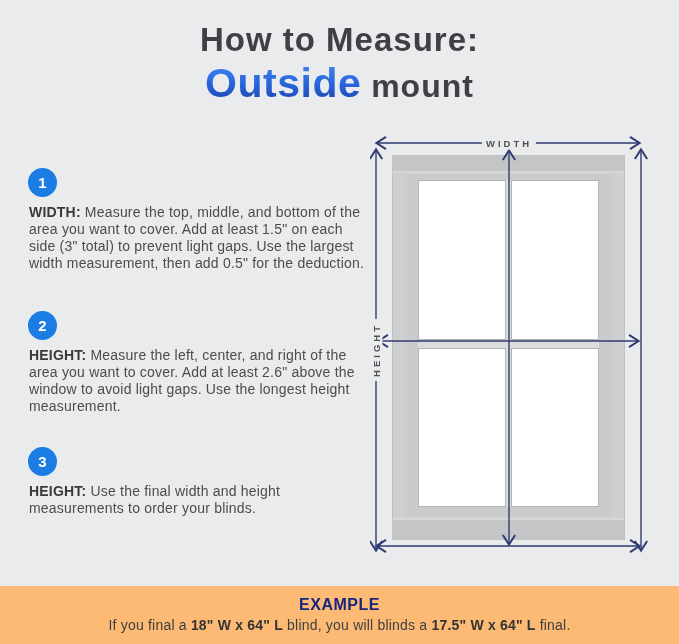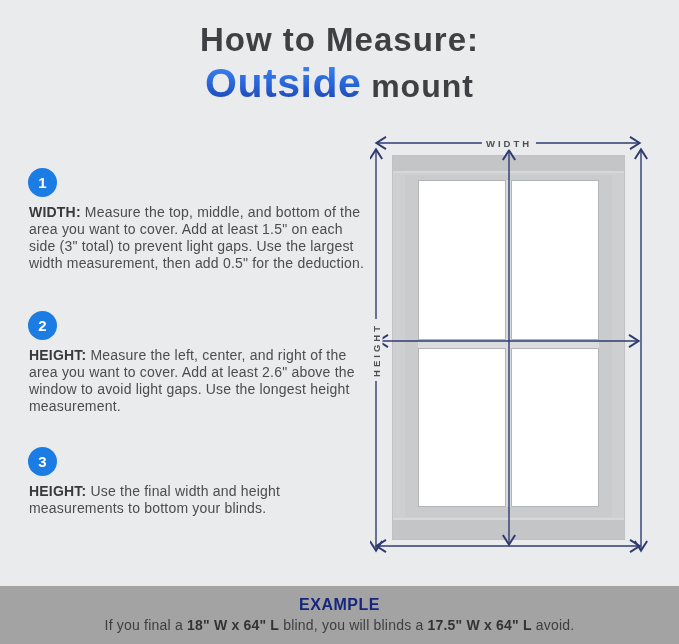--- a/index.html
+++ b/index.html
@@ -64,21 +64,21 @@
     position:absolute; background:#eaebed; padding:1px 4px;
     font-size:9.5px; font-weight:700; letter-spacing:3px; color:#4e4f53;
     white-space:nowrap;
   }
   .width-label  { left:139px; top:9px;  transform:translate(-50%,-50%); }
   .height-label { left:6px;  top:216px; transform:translate(-50%,-50%) rotate(-90deg); }
 
   
   .example-section {
     position:absolute; left:0; right:0; top:586px; height:58px;
-    background:#a3a3a3; text-align:center;
+    background:#fdba74; text-align:center;
   }
   .example-heading { margin-top:10px; font-size:16px; font-weight:800; letter-spacing:0.5px; color:#16267d; }
   .example-line { margin-top:3px; font-size:14px; letter-spacing:0.2px; color:#3d3e40; }
   .example-line b { font-weight:700; color:#333335; }
 </style>
 </head>
 <body>
 
 <div class="page">
 
@@ -102,21 +102,21 @@
     <div class="step-text">
       <span class="step-label">HEIGHT:</span>
       <span>Measure the left, center, and right of the area you want to cover. Add at least 2.6" above the window to avoid light gaps. Use the longest height measurement.</span>
     </div>
   </div>
 
   <div class="step step-3">
     <div class="step-badge">3</div>
     <div class="step-text">
       <span class="step-label">HEIGHT:</span>
-      <span>Use the final width and height measurements to bottom your blinds.</span>
+      <span>Use the final width and height measurements to order your blinds.</span>
     </div>
   </div>
 
   <div class="diagram">
 
     <div class="win-casing">
       <div class="win-band-top"></div>
       <div class="win-band-bottom"></div>
       <div class="win-sash">
         <div class="win-panes">
@@ -144,17 +144,17 @@
       </g>
     </svg>
 
     <div class="measure-label width-label">WIDTH</div>
     <div class="measure-label height-label">HEIGHT</div>
   </div>
 
   <div class="example-section">
     <div class="example-heading">EXAMPLE</div>
     <div class="example-line">
-      <span>If you final a </span><b>18" W x 64" L</b><span> blind, you will blinds a </span><b>17.5" W x 64" L</b><span> avoid.</span>
+      <span>If you final a </span><b>18" W x 64" L</b><span> blind, you will blinds a </span><b>17.5" W x 64" L</b><span> final.</span>
     </div>
   </div>
 
 </div>
 
 </body></html>

